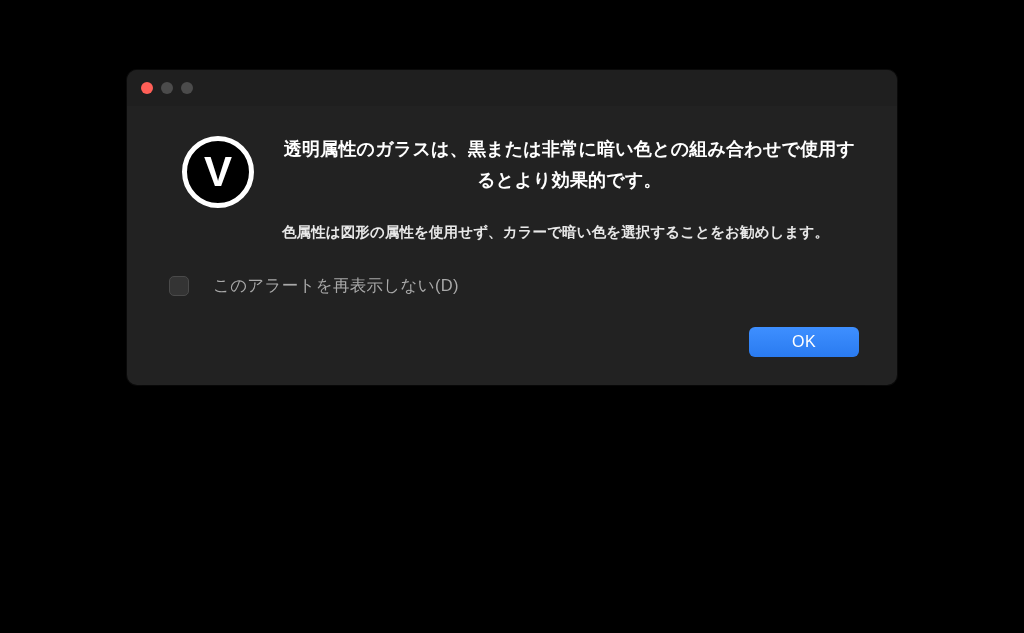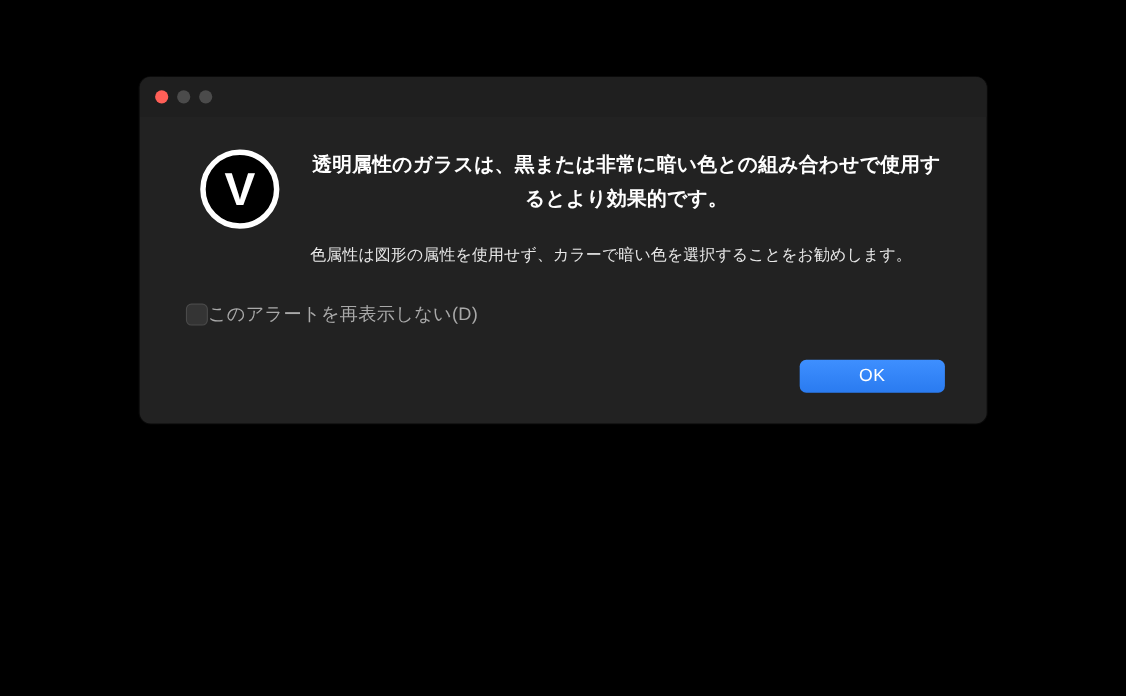--- a/index.html
+++ b/index.html
@@ -70,29 +70,29 @@
     .primary-text {
       font-size: 18px;
       font-weight: 700;
       line-height: 1.7;
       letter-spacing: 0.2px;
       text-align: center;
     }
     .secondary-text {
       margin-top: 24px;
       font-size: 14.5px;
-      font-weight: 400;
+      font-weight: 700;
       line-height: 1.9;
       color: #e8e8e8;
       letter-spacing: 0.1px;
     }
     .checkbox-row {
       display: flex;
       align-items: center;
-      gap: 0;
+      gap: 24px;
       padding: 18px 40px 6px 42px;
     }
     .checkbox {
       width: 20px;
       height: 20px;
       border-radius: 5px;
       background: #343434;
       border: 1px solid #4a4a4a;
       flex: 0 0 auto;
     }
@@ -100,21 +100,21 @@
       font-size: 16.5px;
       color: #a9a9a9;
       letter-spacing: 0.3px;
     }
     .button-row {
       display: flex;
       justify-content: flex-end;
       padding: 24px 38px 28px 38px;
     }
     .ok-button {
-      width: 132px;
+      width: 110px;
       height: 30px;
       border: none;
       border-radius: 6px;
       background: linear-gradient(to bottom, #3e8fff, #2a7bf0);
       color: #ffffff;
       font-size: 16px;
       font-weight: 500;
       letter-spacing: 0.5px;
       cursor: pointer;
       font-family: inherit;

